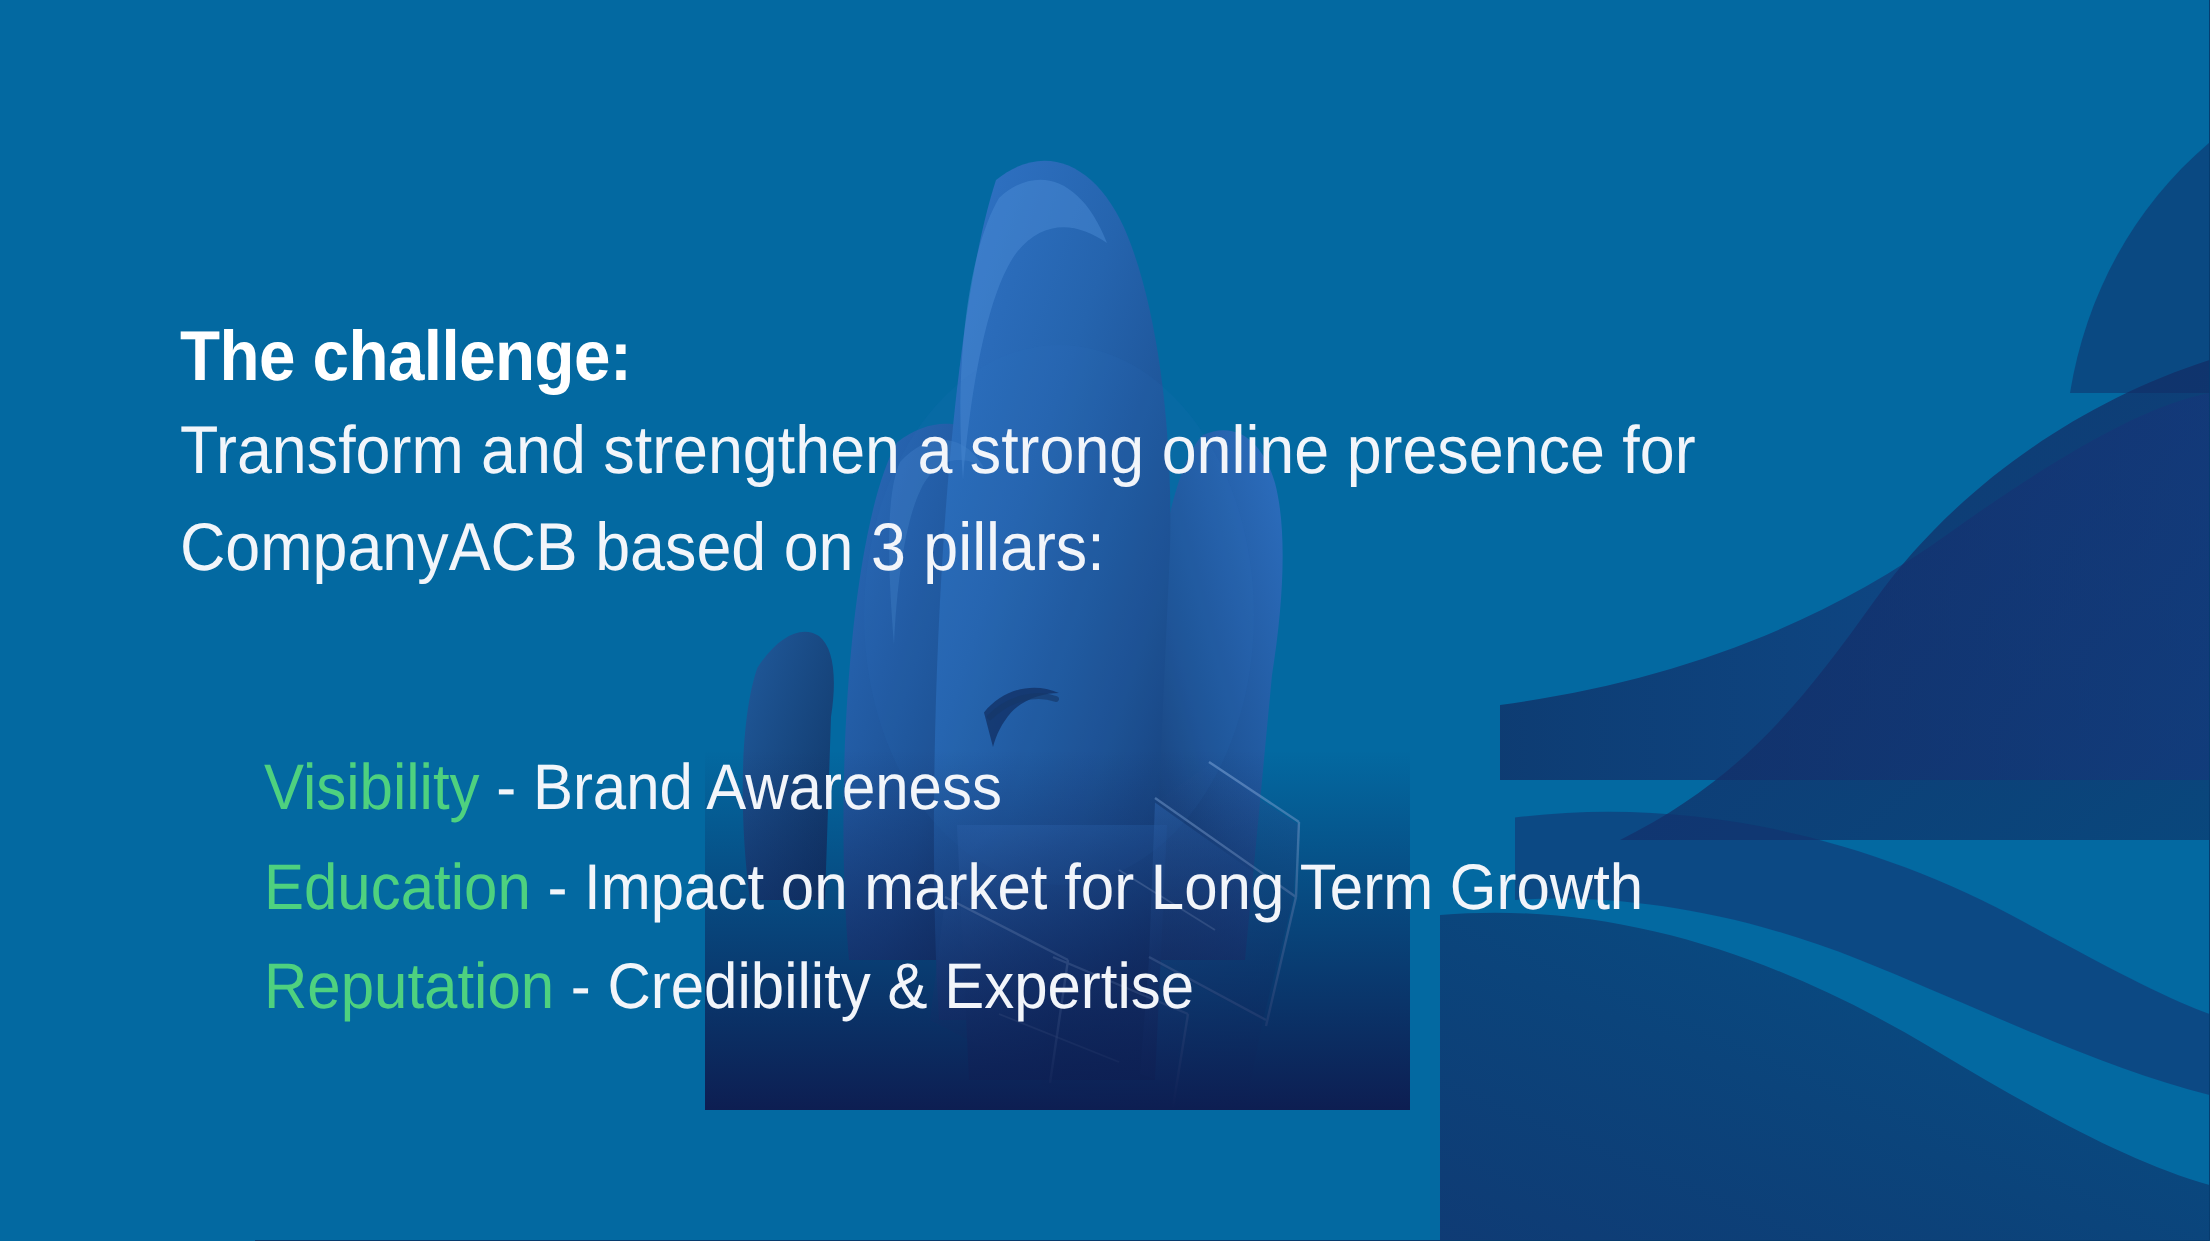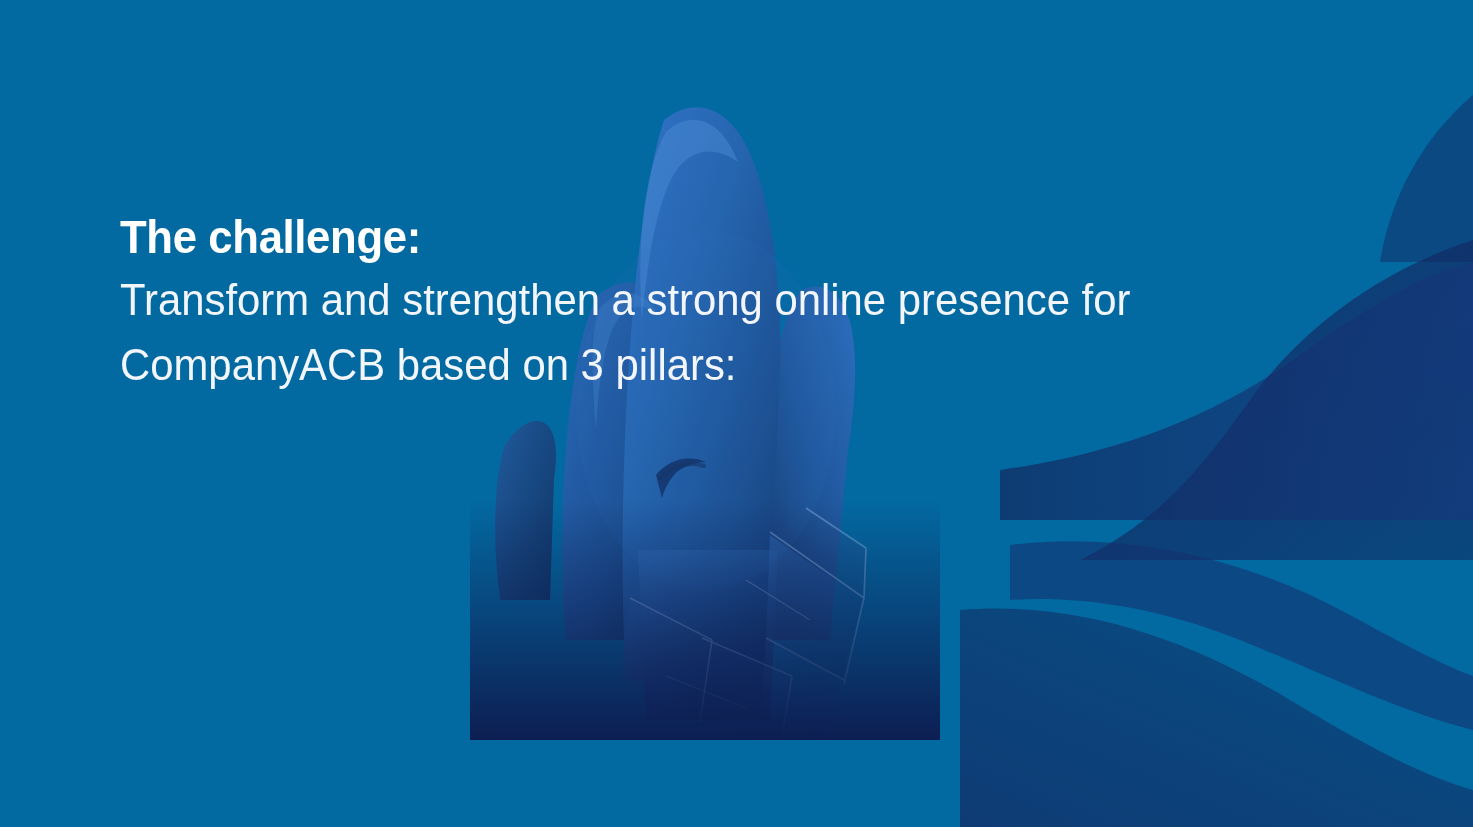--- a/index.html
+++ b/index.html
@@ -215,15 +215,26 @@
   </div>
 
   <div class="content">
 
     <div class="headline-block">
       <div class="headline">The challenge:</div>
       <div class="subline">Transform and strengthen a strong online presence for</div>
       <div class="subline">CompanyACB based on 3 pillars:</div>
     </div>
 
+    <div class="pillars">
+      <div class="pillar-line">
+        <span class="pillar-key">Visibility</span><span class="pillar-rest"> - Brand Awareness</span>
+      </div>
+      <div class="pillar-line">
+        <span class="pillar-key">Education</span><span class="pillar-rest"> - Impact on market for Long Term Growth</span>
+      </div>
+      <div class="pillar-line">
+        <span class="pillar-key">Reputation</span><span class="pillar-rest">  - Credibility &amp; Expertise</span>
+      </div>
+    </div>
 
   </div>
 </div>
 
 </body></html>

